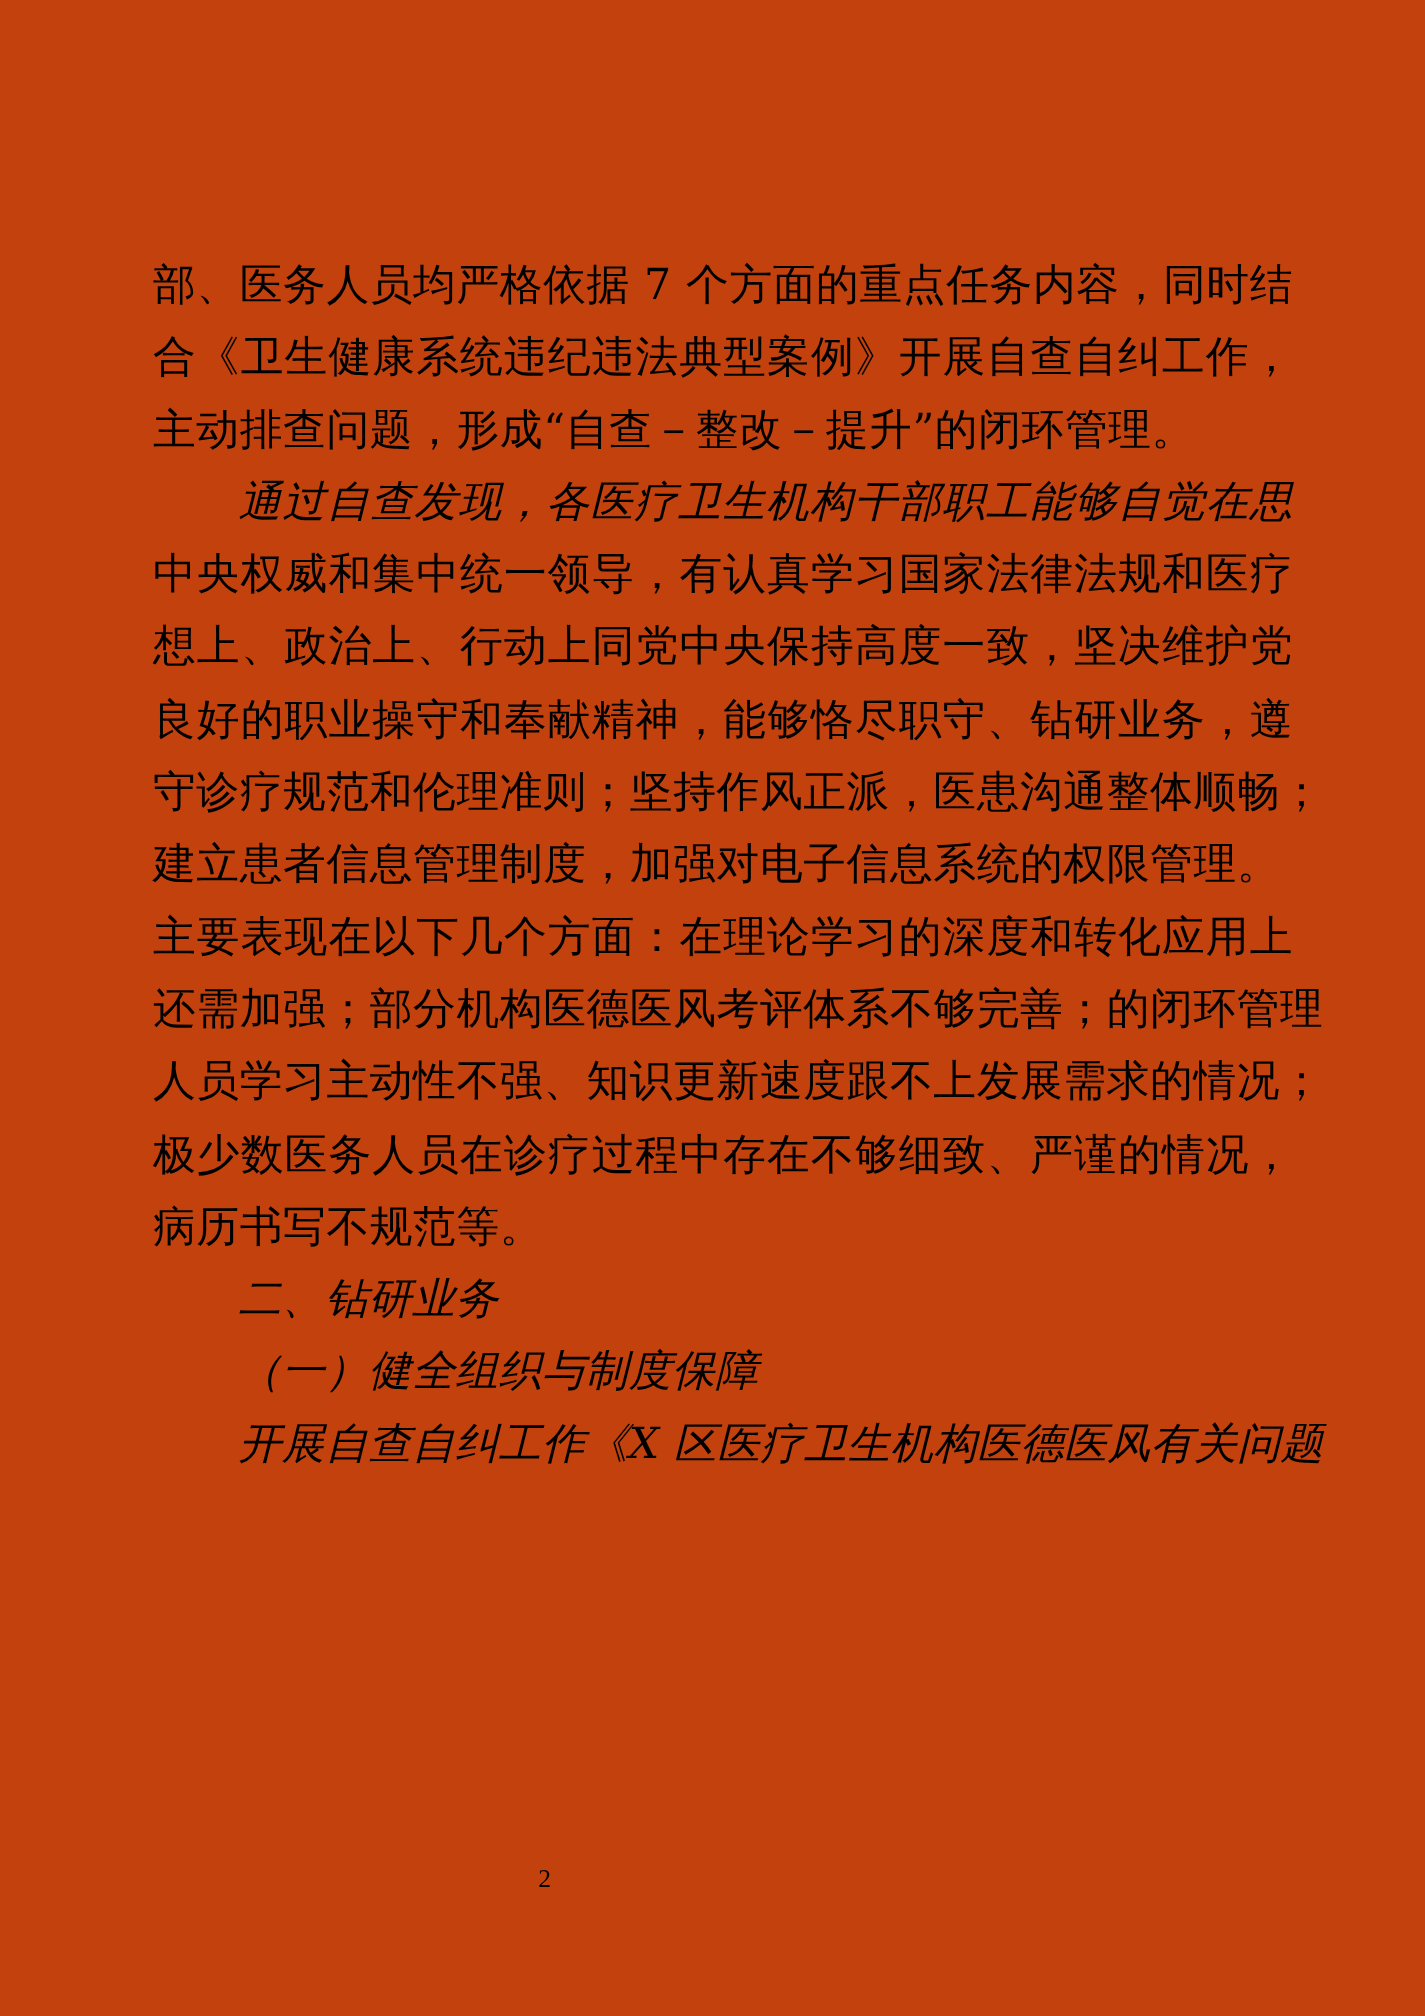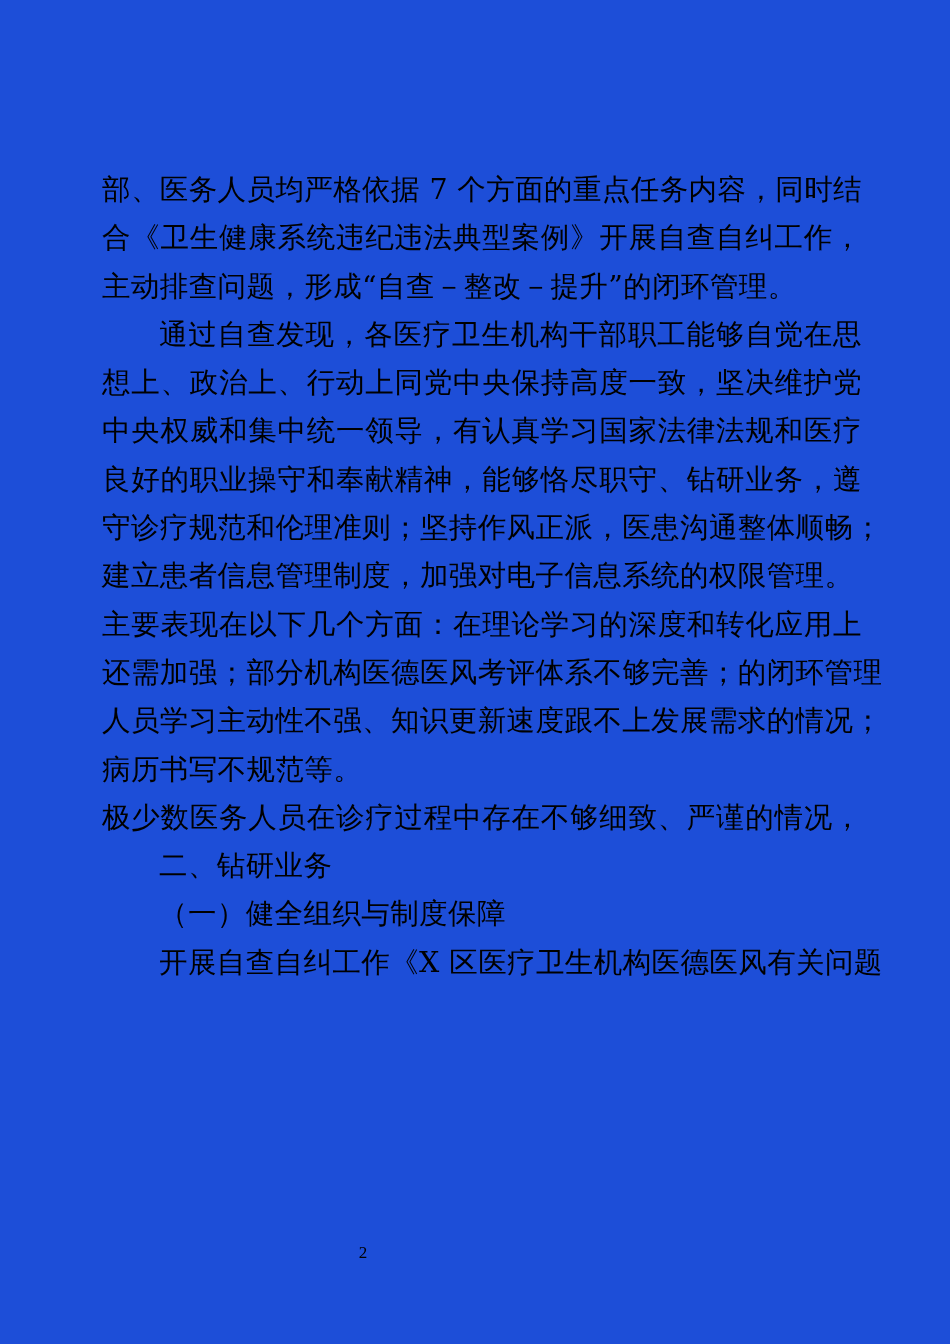--- a/index.html
+++ b/index.html
@@ -14,37 +14,38 @@
       overflow: hidden;
       font-family: "DejaVu Serif", "Liberation Serif", serif;
       color: #000000;
     }
     .page {
       position: absolute;
       left: 0;
       top: 0;
       width: 950px;
       height: 1344px;
-      background: #1d4ed8;
+      background: #c2410c;
     }
     .body-text {
       position: absolute;
       left: 102px;
       top: 166px;
       width: 760px;
     }
     .line {
       height: 48.3px;
       line-height: 48.3px;
       font-size: 28.5px;
       white-space: nowrap;
       letter-spacing: 0.4px;
     }
     .line.indent {
       padding-left: 57px;
+      font-style: italic;
     }
     .line.justify {
       text-align: justify;
       text-align-last: justify;
     }
     .page-number {
       position: absolute;
       left: 355px;
       top: 1242px;
       width: 16px;
@@ -56,29 +57,29 @@
   </style>
 </head>
 <body>
 
 <div class="page">
   <div class="body-text">
     <div class="line justify">部、医务人员均严格依据 7 个方面的重点任务内容，同时结</div>
     <div class="line justify">合《卫生健康系统违纪违法典型案例》开展自查自纠工作，</div>
     <div class="line">主动排查问题，形成“自查－整改－提升”的闭环管理。</div>
     <div class="line indent justify">通过自查发现，各医疗卫生机构干部职工能够自觉在思</div>
+    <div class="line justify">中央权威和集中统一领导，有认真学习国家法律法规和医疗</div>
     <div class="line justify">想上、政治上、行动上同党中央保持高度一致，坚决维护党</div>
-    <div class="line justify">中央权威和集中统一领导，有认真学习国家法律法规和医疗</div>
     <div class="line justify">良好的职业操守和奉献精神，能够恪尽职守、钻研业务，遵</div>
     <div class="line justify">守诊疗规范和伦理准则；坚持作风正派，医患沟通整体顺畅；</div>
     <div class="line">建立患者信息管理制度，加强对电子信息系统的权限管理。</div>
     <div class="line justify">主要表现在以下几个方面：在理论学习的深度和转化应用上</div>
     <div class="line justify">还需加强；部分机构医德医风考评体系不够完善；的闭环管理</div>
     <div class="line justify">人员学习主动性不强、知识更新速度跟不上发展需求的情况；</div>
+    <div class="line justify">极少数医务人员在诊疗过程中存在不够细致、严谨的情况，</div>
     <div class="line">病历书写不规范等。</div>
-    <div class="line justify">极少数医务人员在诊疗过程中存在不够细致、严谨的情况，</div>
     <div class="line indent">二、钻研业务</div>
     <div class="line indent">（一）健全组织与制度保障</div>
     <div class="line indent justify">开展自查自纠工作《X 区医疗卫生机构医德医风有关问题</div>
   </div>
 
   <div class="page-number">2</div>
 </div>
 
 </body></html>

